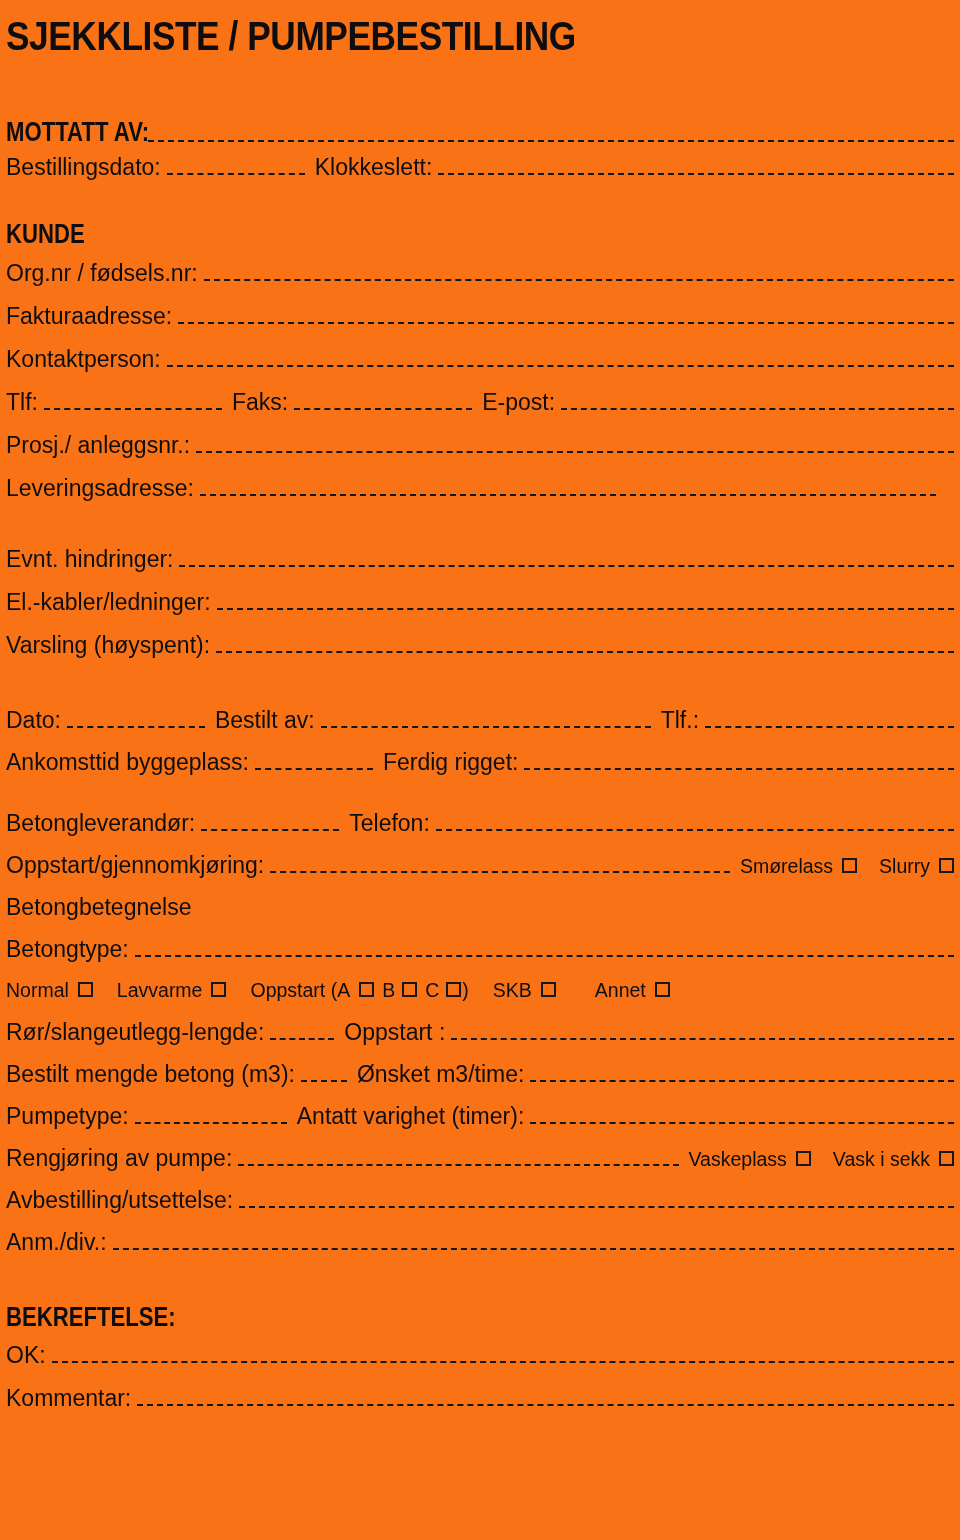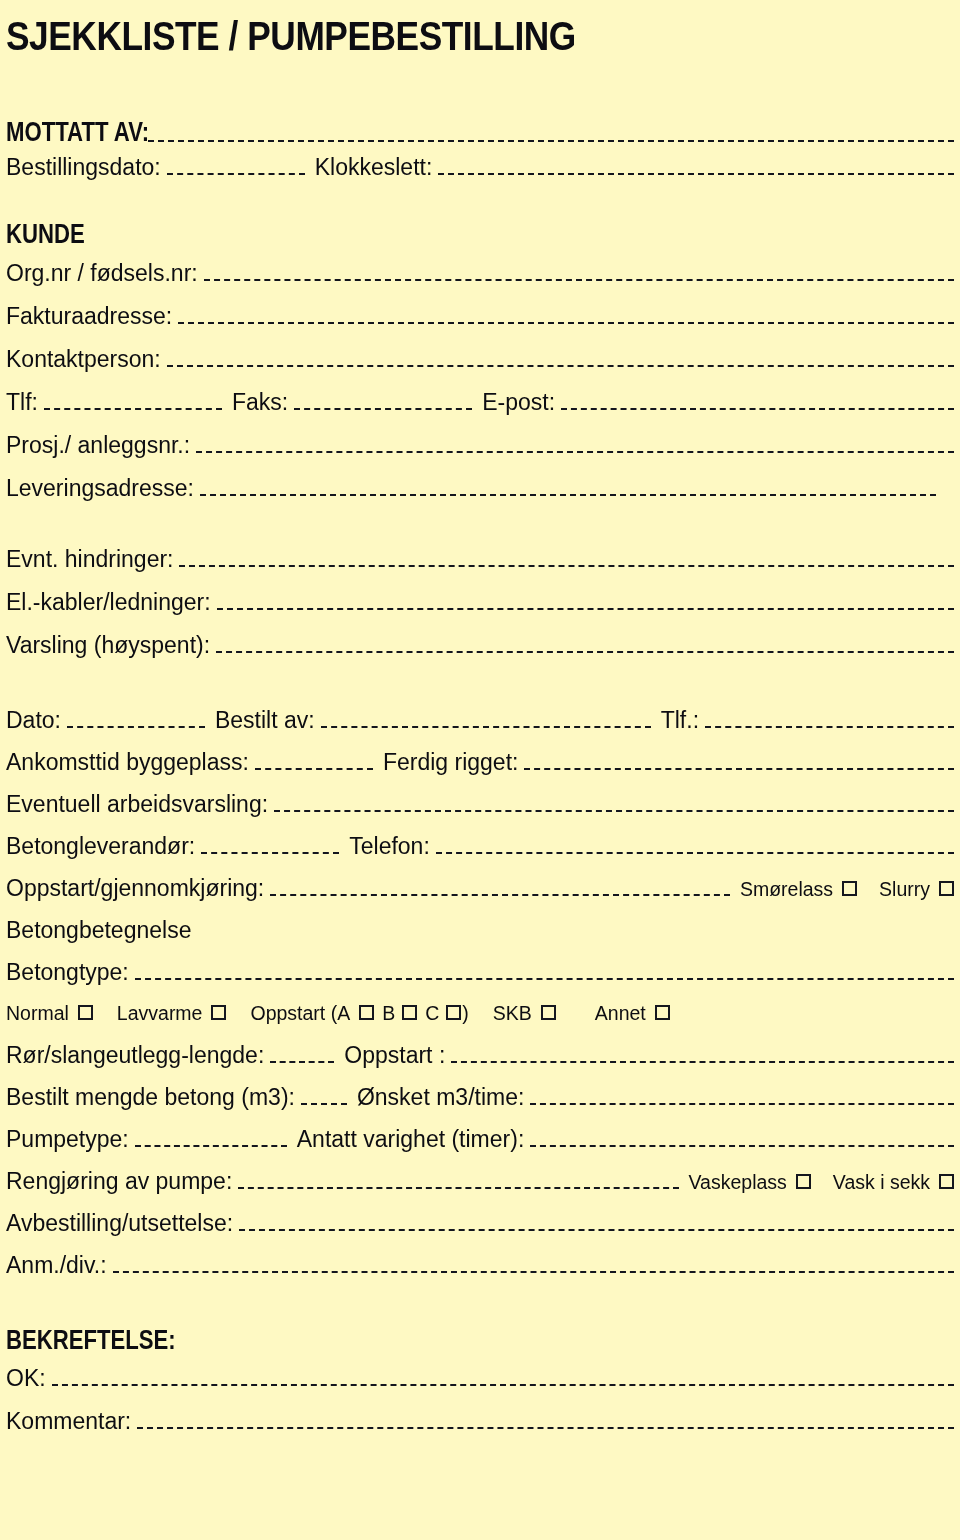--- a/index.html
+++ b/index.html
@@ -15,21 +15,21 @@
     color: #0d0d12;
     overflow: hidden;
   }
 
   .page {
     position: relative;
     width: 960px;
     height: 1540px;
     box-sizing: border-box;
     padding: 0 8px 0 6px;
-    background: #fef9c3;
+    background: #f97316;
   }
 
   
   .doc-title {
     font-family: "Liberation Sans", sans-serif;
     font-weight: 700;
     font-size: 41px;
     line-height: 1;
     letter-spacing: -0.5px;
     transform: scaleX(0.86);
@@ -218,24 +218,20 @@
 
   <div class="row">
     <span class="lbl">Ankomsttid byggeplass:</span>
     <span class="line fixed-sm gapR"></span>
     <span class="lbl">Ferdig rigget:</span>
     <span class="line"></span>
   </div>
 
   <div class="gap-s" style="height:19px;"></div>
 
-  <div class="row">
-    <span class="lbl">Eventuell arbeidsvarsling:</span>
-    <span class="line"></span>
-  </div>
 
   <div class="gap-s" style="height:19px;"></div>
 
   <div class="row">
     <span class="lbl">Betongleverandør:</span>
     <span class="line fixed-md gapR"></span>
     <span class="lbl">Telefon:</span>
     <span class="line"></span>
   </div>
 

